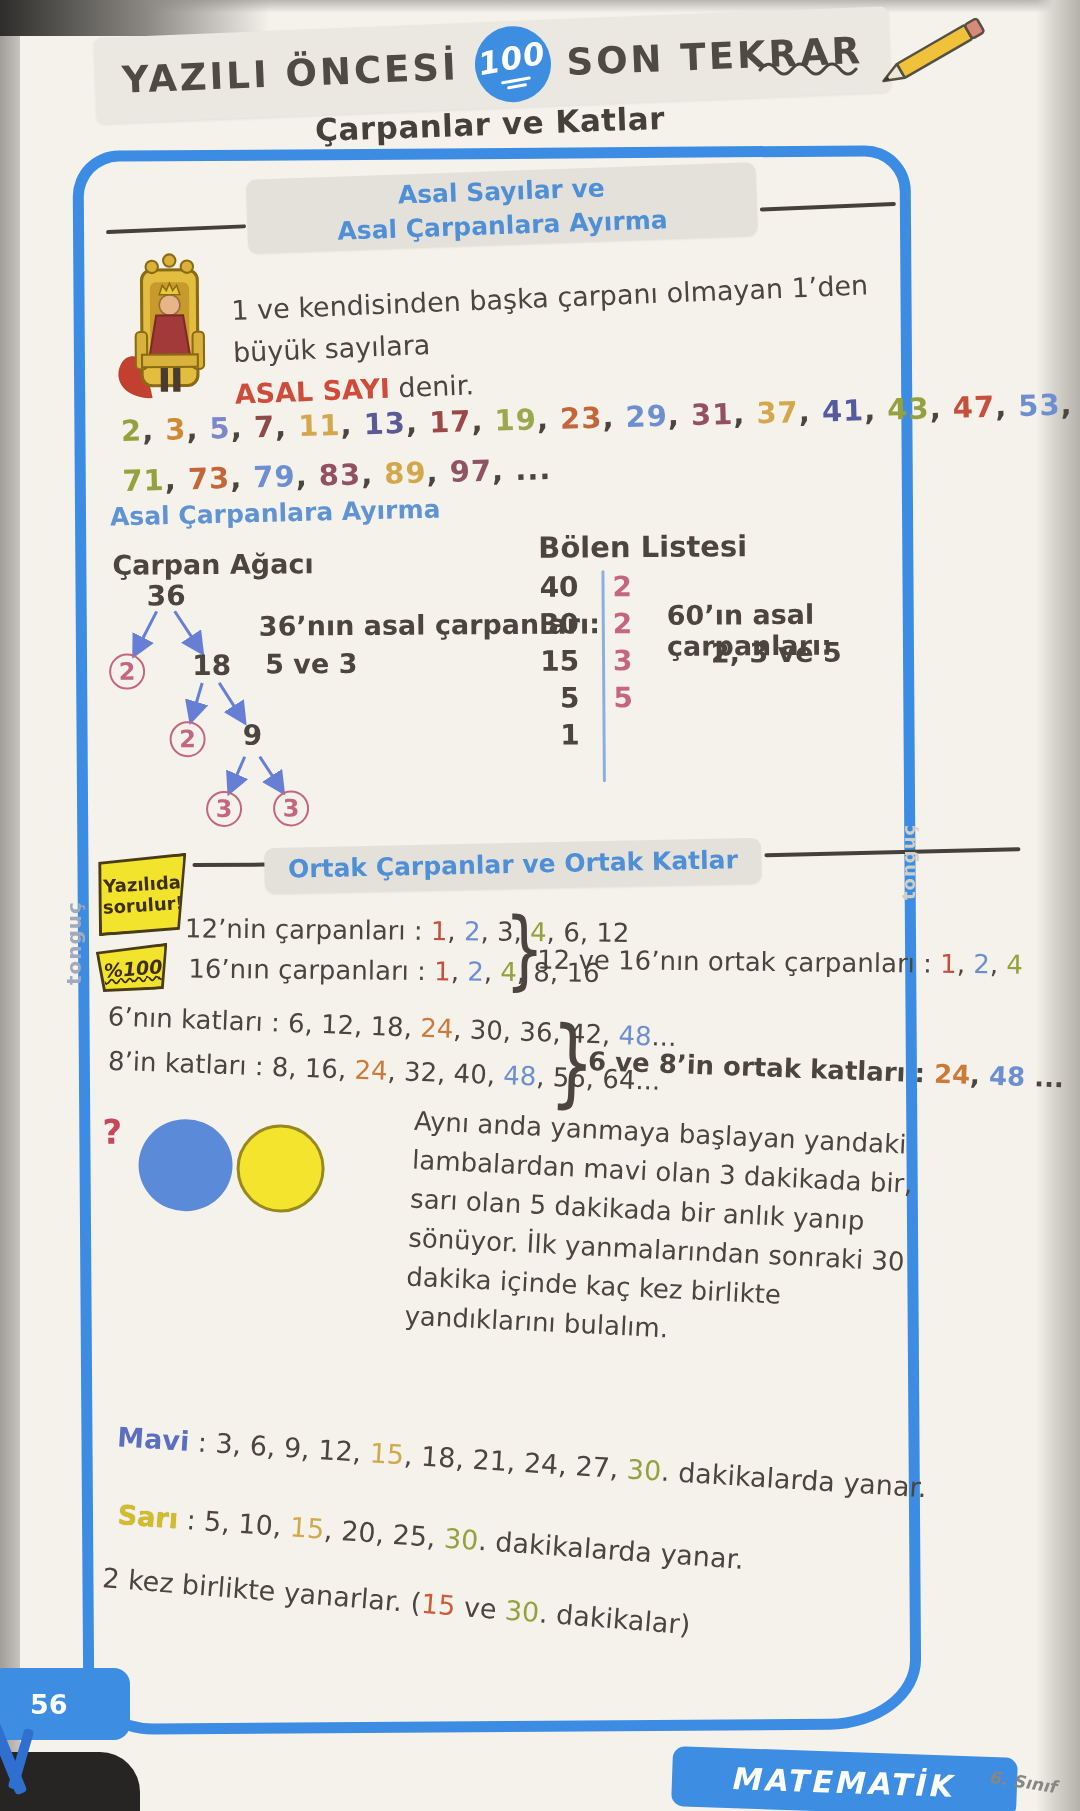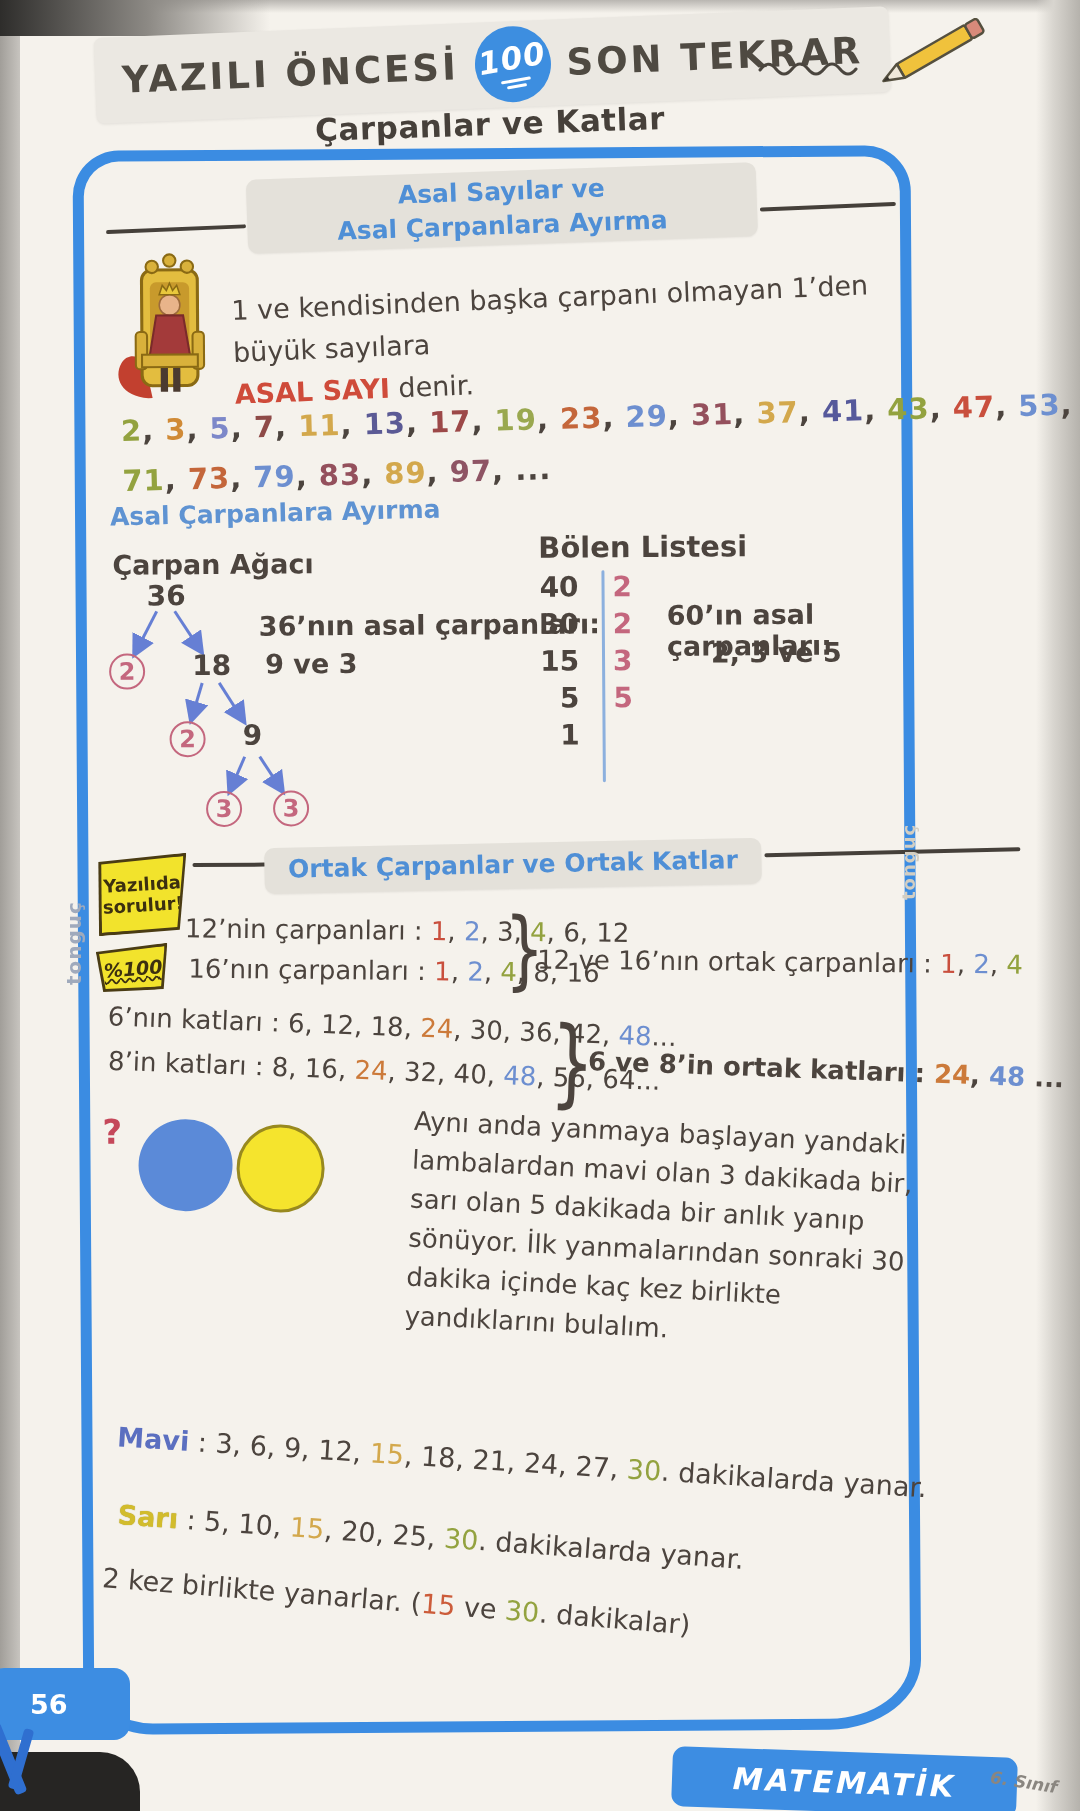--- a/index.html
+++ b/index.html
@@ -175,21 +175,21 @@
       </g>
     </svg>
     <div class="tree-node" style="left:60px; top:418px;">36</div>
     <div class="circ" style="left:22px; top:492px;">2</div>
     <div class="tree-node" style="left:105px; top:488px;">18</div>
     <div class="circ" style="left:82px; top:560px;">2</div>
     <div class="tree-node" style="left:155px; top:558px;">9</div>
     <div class="circ" style="left:118px; top:630px;">3</div>
     <div class="circ" style="left:185px; top:630px;">3</div>
     <div class="abs sec-label" style="left:172px; top:450px;">36’nın asal çarpanları:</div>
-    <div class="abs sec-label" style="left:178px; top:488px;">9 ve 3</div>
+    <div class="abs sec-label" style="left:178px; top:488px;">5 ve 3</div>
 
     <div class="abs" style="left:452px; top:372px; font-size:29px; font-weight:600;">Bölen Listesi</div>
     <div class="abs bolen-rows" style="left:420px; top:410px;">
       <div class="row">
           <span class="n">40</span>
           <span class="p">2</span>
         </div>
       <div class="row">
           <span class="n">30</span>
           <span class="p">2</span>

